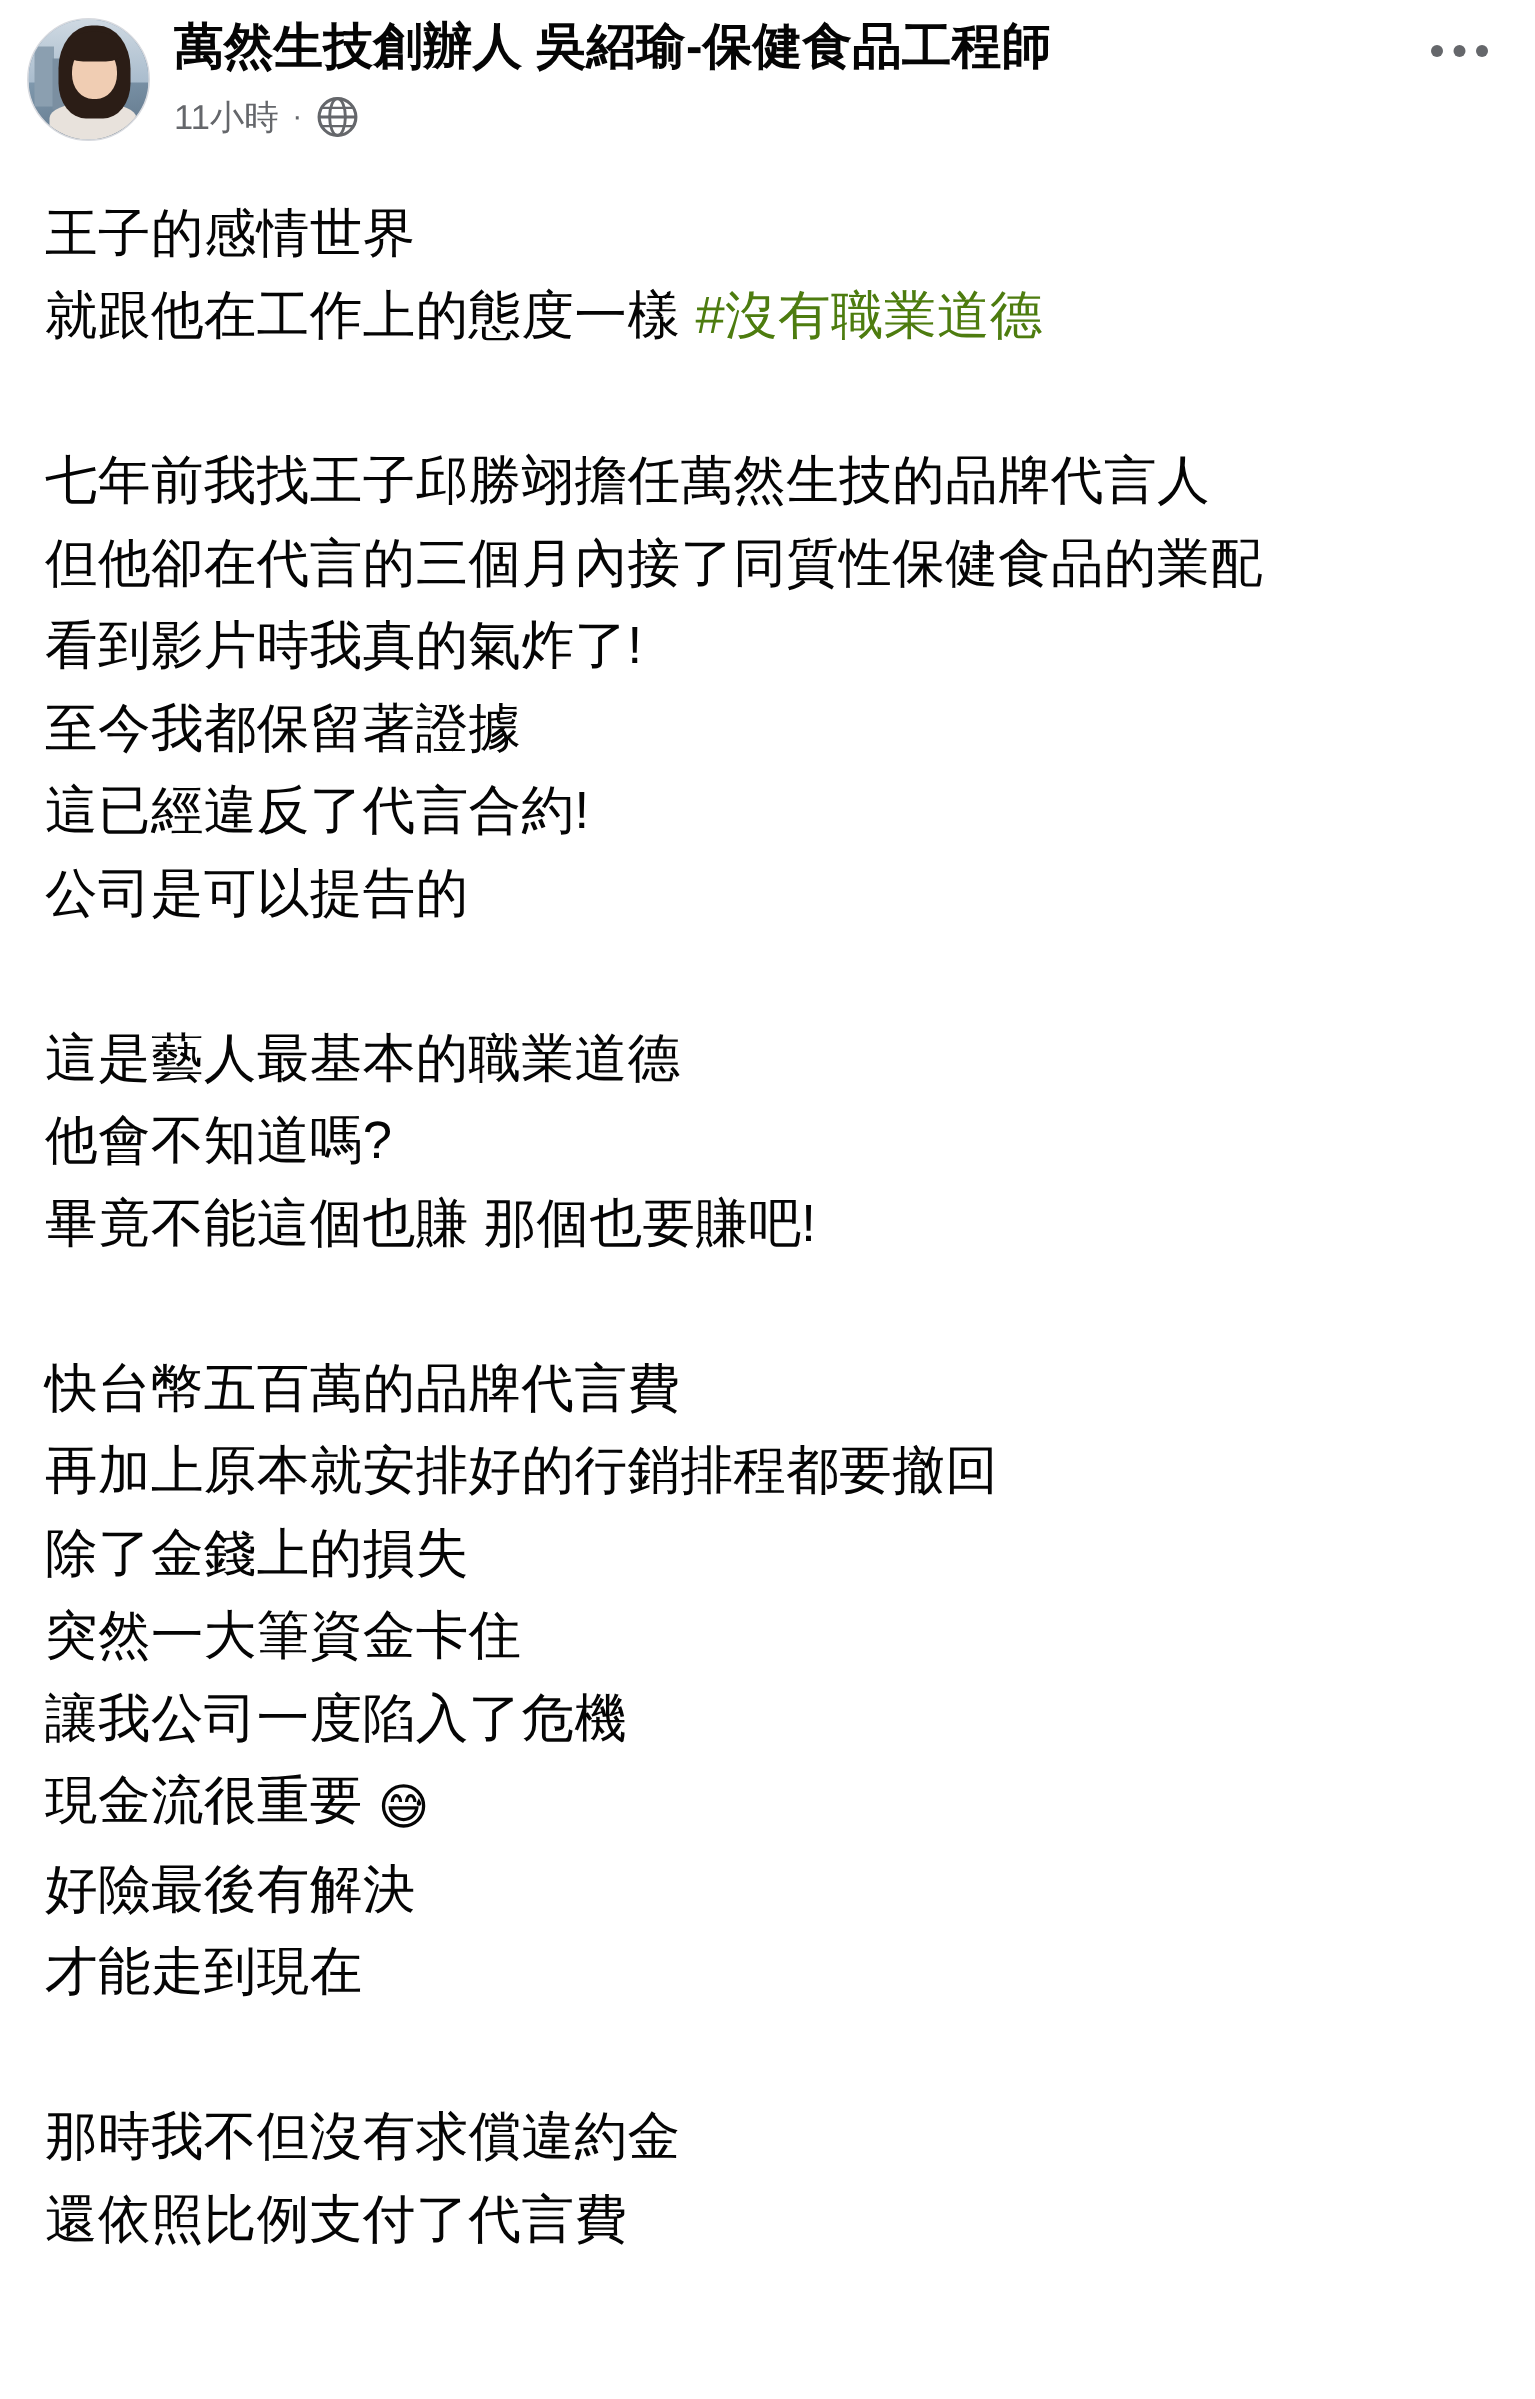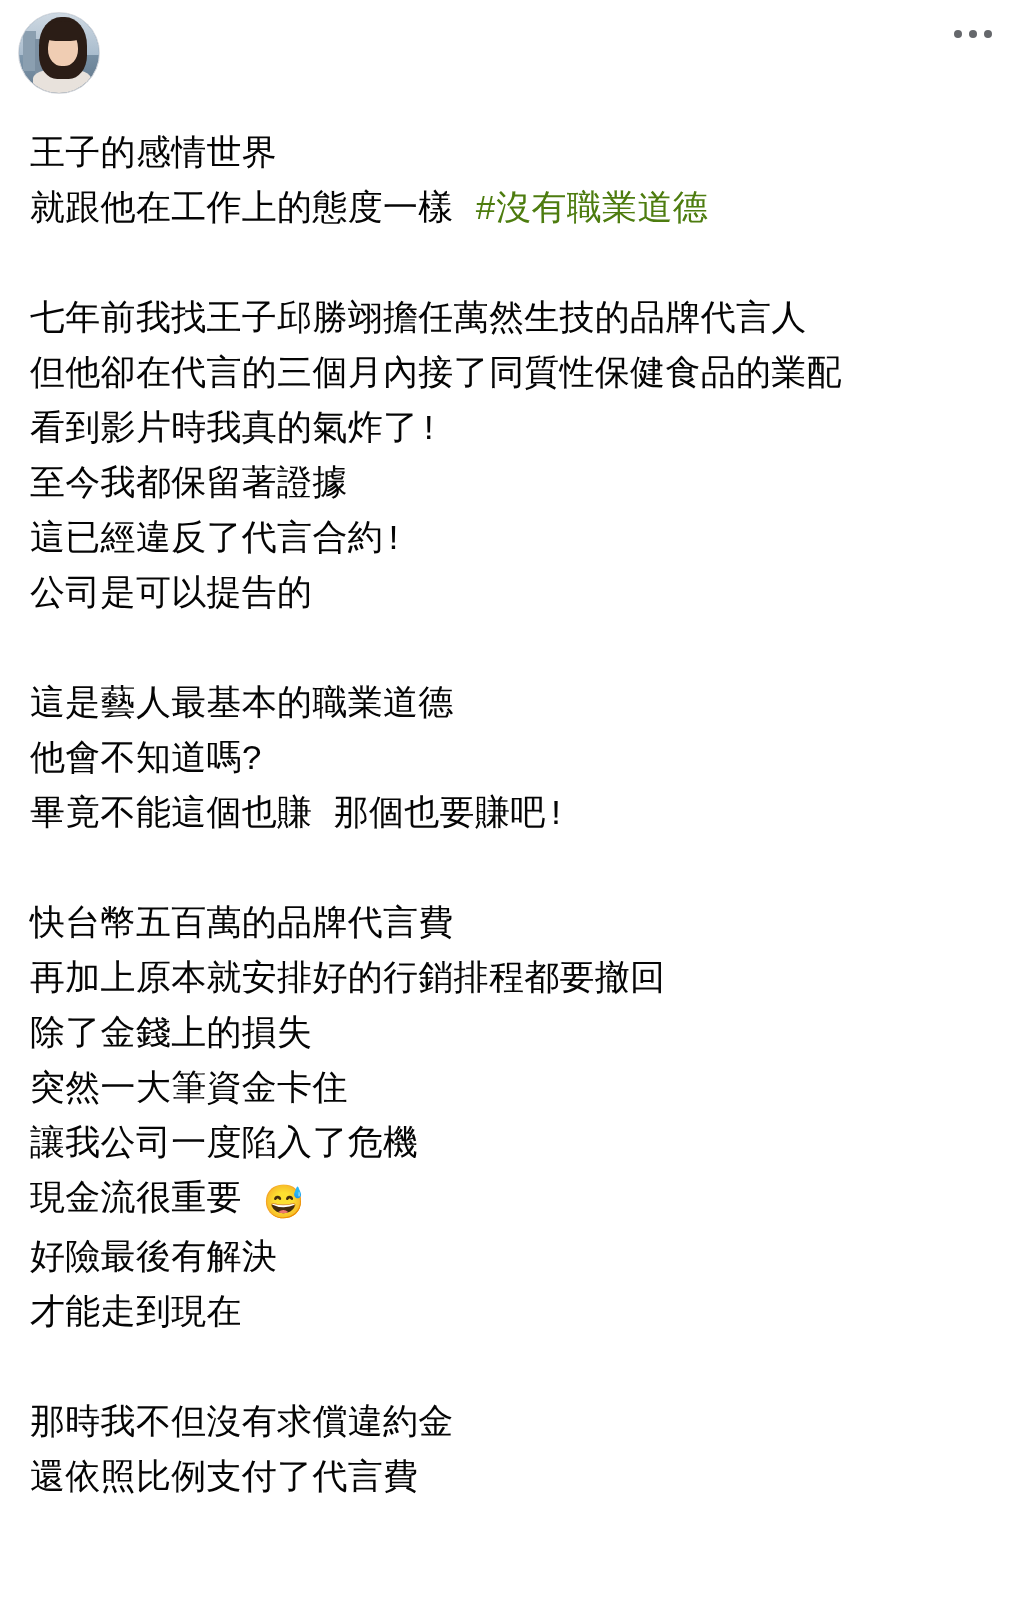--- a/index.html
+++ b/index.html
@@ -130,21 +130,20 @@
 
   
   .post-body {
     padding: 34px 30px 0 30px;
     font-size: 35px;
     line-height: 55px;
     color: #050505;
     letter-spacing: 0.3px;
     white-space: pre-wrap;
     word-break: break-all;
-    font-family: Liberation Mono, monospace;
   }
   .post-body .hashtag {
     color: #4d7c0f;
   }
   .emoji {
     font-size: 33px;
     vertical-align: -4px;
   }
   .blank-line { display: block; height: 55px; }
 </style>
@@ -156,20 +155,36 @@
   <div class="avatar">
     <div class="sky"></div>
     <div class="bldg1"></div>
     <div class="bldg2"></div>
     <div class="body"></div>
     <div class="hair"></div>
     <div class="face"></div>
     <div class="hairfront"></div>
   </div>
 
+  <div class="header-text">
+    <div class="page-title">萬然生技創辦人 吳紹瑜-保健食品工程師</div>
+    <div class="meta-row">
+      <span class="meta-time">11小時</span>
+      <span class="meta-dot">·</span>
+      <span class="globe-icon">
+        <svg viewBox="0 0 16 16" width="28" height="28" aria-hidden="true">
+          <circle cx="8" cy="8" r="7" fill="none" stroke="#65676b" stroke-width="1.2"></circle>
+          <ellipse cx="8" cy="8" rx="3" ry="7" fill="none" stroke="#65676b" stroke-width="1.1"></ellipse>
+          <line x1="1" y1="8" x2="15" y2="8" stroke="#65676b" stroke-width="1.1"></line>
+          <line x1="2" y1="4.5" x2="14" y2="4.5" stroke="#65676b" stroke-width="0.9"></line>
+          <line x1="2" y1="11.5" x2="14" y2="11.5" stroke="#65676b" stroke-width="0.9"></line>
+        </svg>
+      </span>
+    </div>
+  </div>
 
   <div class="more-btn">
     <i></i>
       <i></i>
       <i></i>
   </div>
 </div>
 
 <div class="post-body"><div><span>王子的感情世界</span></div><div><span>就跟他在工作上的態度一樣 </span><span class="hashtag">#沒有職業道德</span></div><span class="blank-line"></span><div><span>七年前我找王子邱勝翊擔任萬然生技的品牌代言人</span></div><div><span>但他卻在代言的三個月內接了同質性保健食品的業配</span></div><div><span>看到影片時我真的氣炸了!</span></div><div><span>至今我都保留著證據</span></div><div><span>這已經違反了代言合約!</span></div><div><span>公司是可以提告的</span></div><span class="blank-line"></span><div><span>這是藝人最基本的職業道德</span></div><div><span>他會不知道嗎?</span></div><div><span>畢竟不能這個也賺 那個也要賺吧!</span></div><span class="blank-line"></span><div><span>快台幣五百萬的品牌代言費</span></div><div><span>再加上原本就安排好的行銷排程都要撤回</span></div><div><span>除了金錢上的損失</span></div><div><span>突然一大筆資金卡住</span></div><div><span>讓我公司一度陷入了危機</span></div><div><span>現金流很重要 </span><span class="emoji">😅</span></div><div><span>好險最後有解決</span></div><div><span>才能走到現在</span></div><span class="blank-line"></span><div><span>那時我不但沒有求償違約金</span></div><div><span>還依照比例支付了代言費</span></div></div>
 

